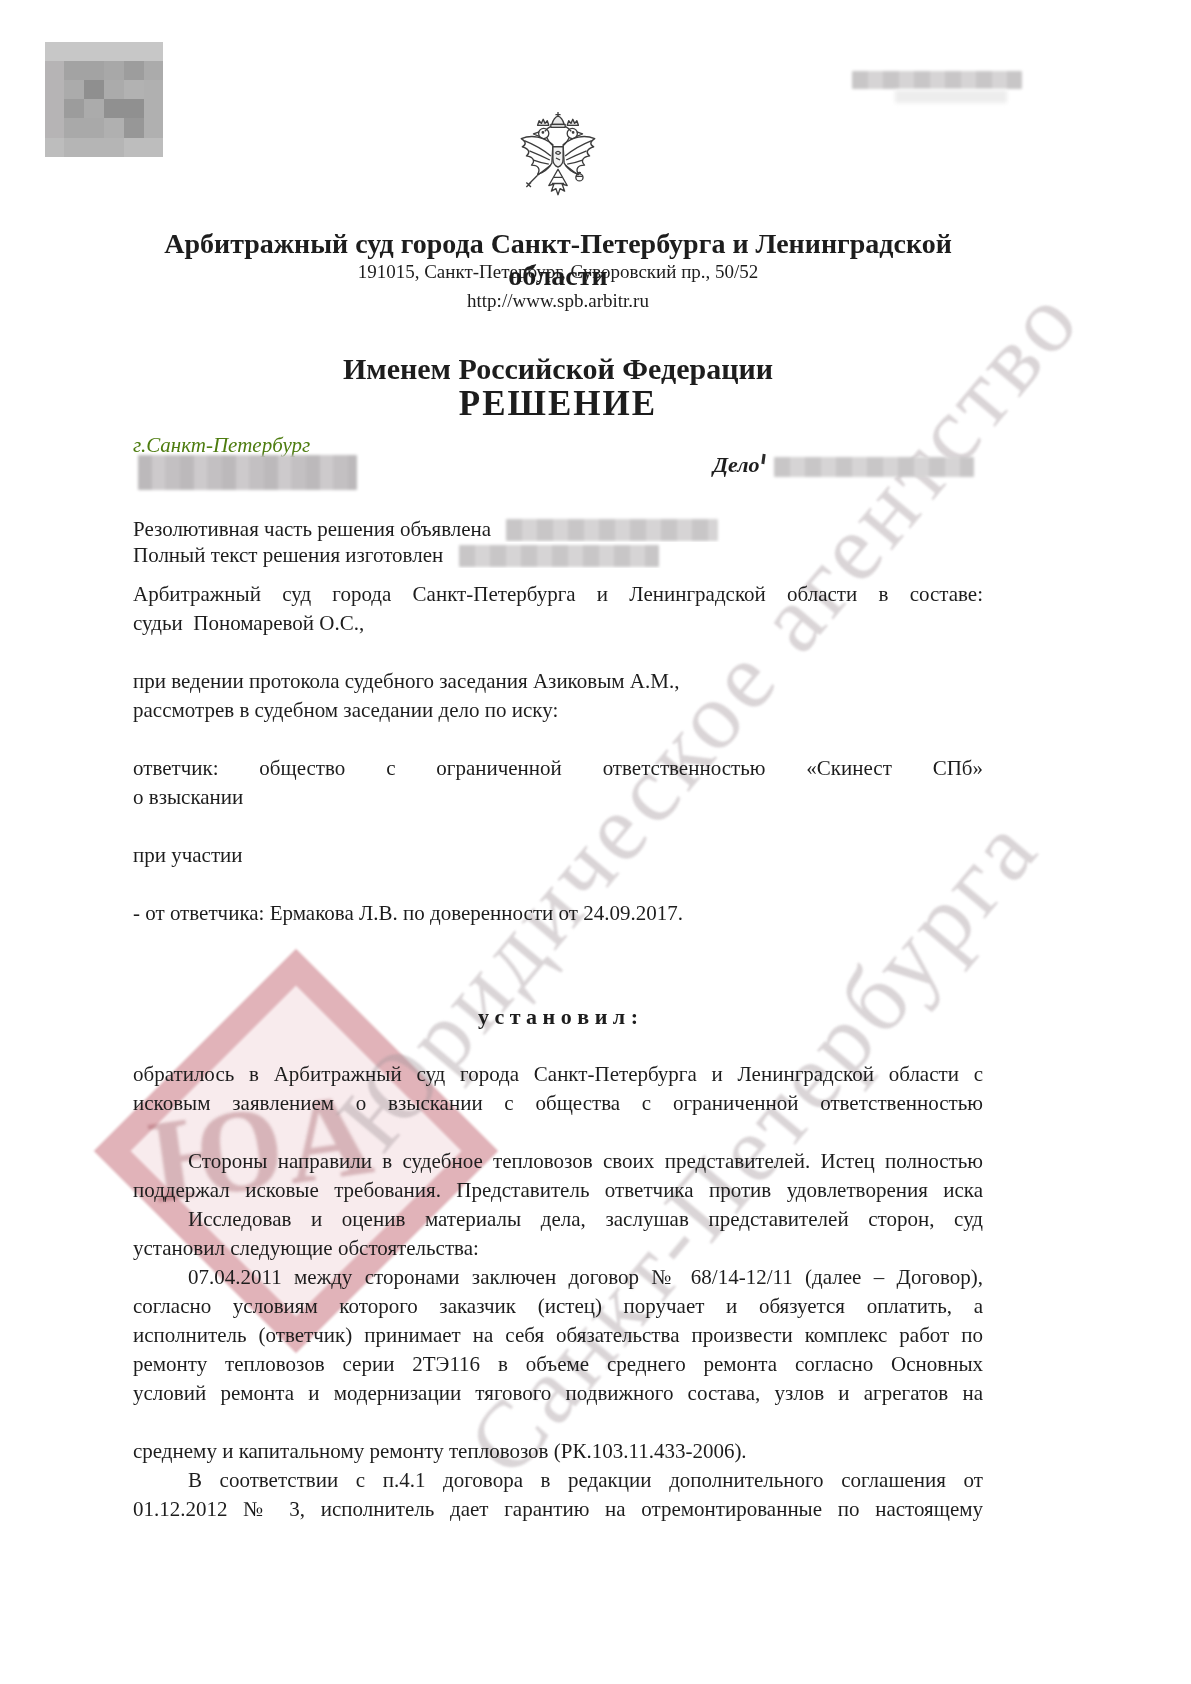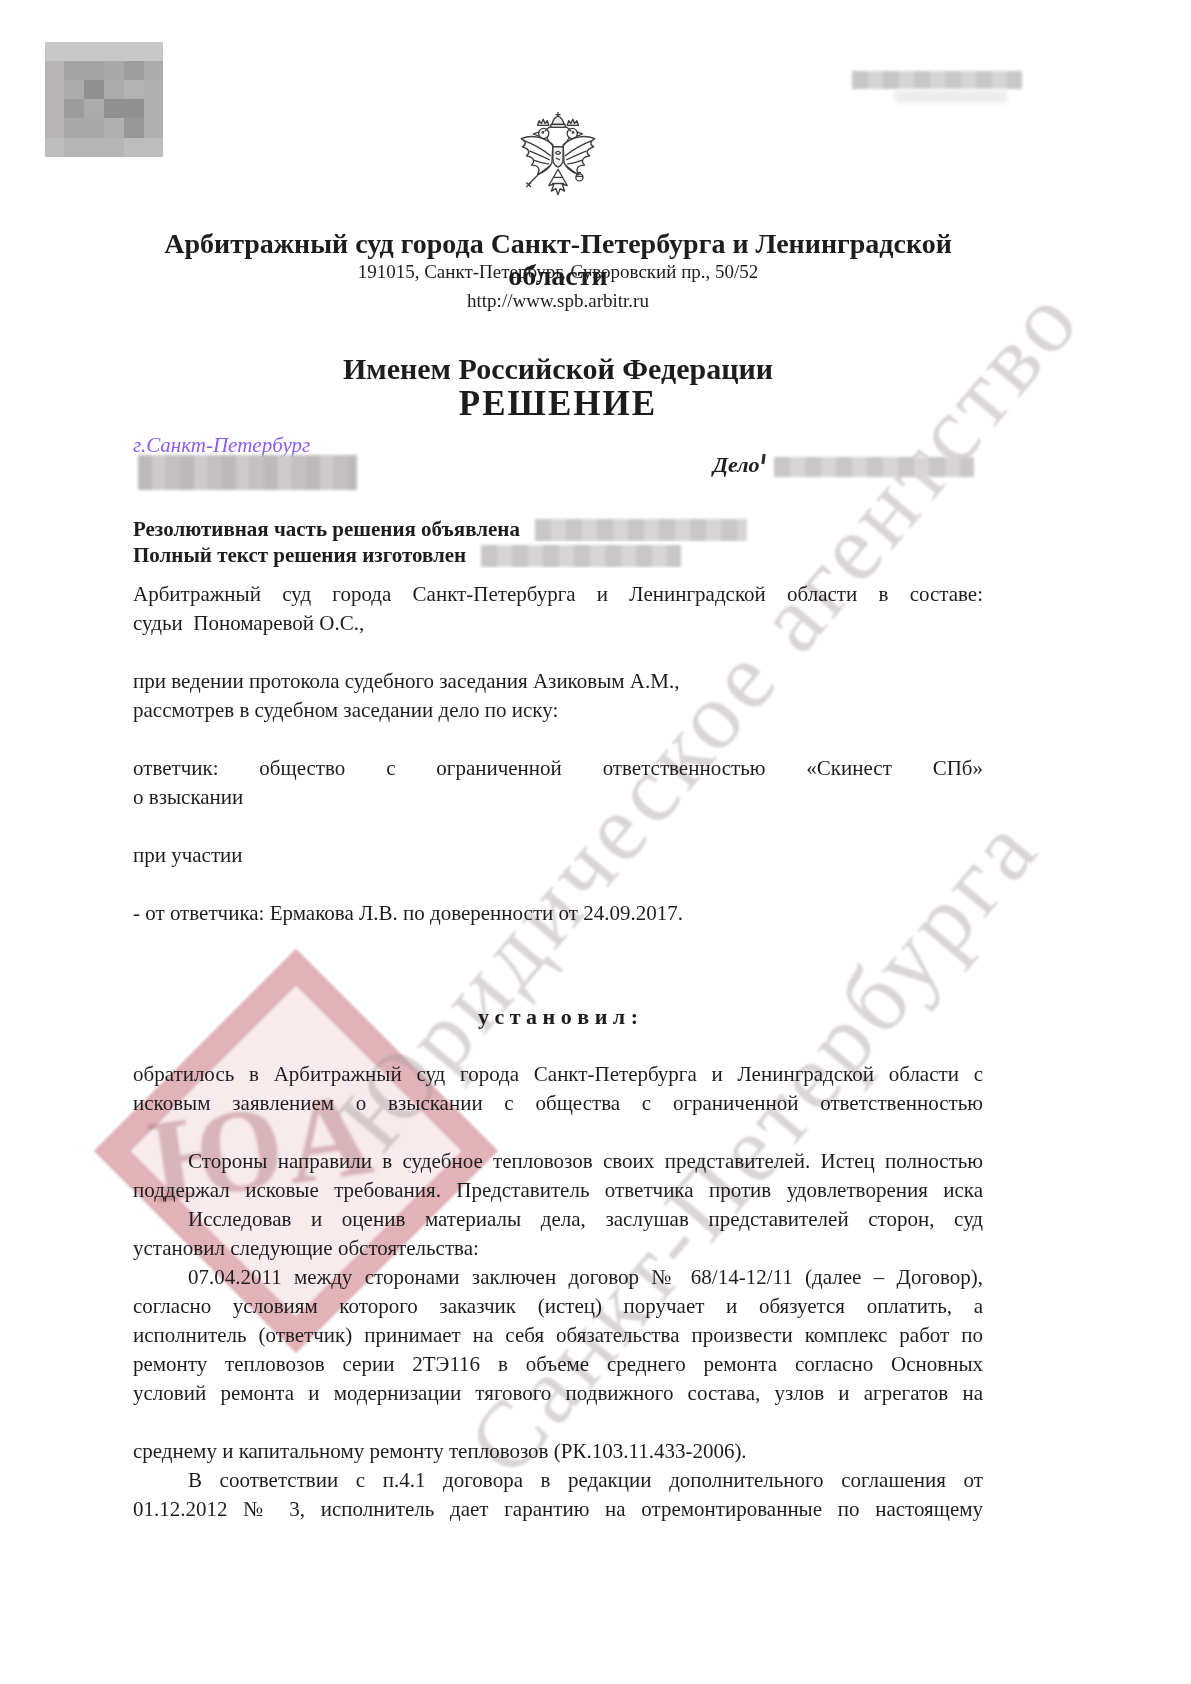--- a/index.html
+++ b/index.html
@@ -105,28 +105,28 @@
         <path d="M69 60.5 v2 M67.5 61.5 h3 M65.5 65 h7"></path>
       </svg>
     </div>
 
     <div class="col ctr b" style="top:228px;font-size:28px;">Арбитражный суд города Санкт-Петербурга и Ленинградской области</div>
     <div class="col ctr" style="top:261px;font-size:19px;">191015, Санкт-Петербург, Суворовский пр., 50/52</div>
     <div class="col ctr" style="top:290px;font-size:19px;">http://www.spb.arbitr.ru</div>
     <div class="col ctr b" style="top:352px;font-size:30px;text-align:center;">Именем Российской Федерации</div>
     <div class="col ctr b" style="top:384px;font-size:35px;letter-spacing:2px;">РЕШЕНИЕ</div>
 
-    <div class="abs i" style="left:133px;top:433px;font-size:21px;color:#8b5cf6;">г.Санкт-Петербург</div>
+    <div class="abs i" style="left:133px;top:433px;font-size:21px;color:#4d7c0f;">г.Санкт-Петербург</div>
     <div class="abs rd mz2" style="left:138px;top:455px;width:219px;height:35px;"></div>
     <div class="abs b i" style="left:713px;top:452px;font-size:22px;font-style:italic;">
       <span>Дело</span><span class="tick"></span>
       <span class="rd mz" style="width:200px;height:20px;margin-left:4px;"></span>
     </div>
 
-    <div class="col" style="top:516px;font-weight:bold;">
+    <div class="col" style="top:516px;">
       <div class="r26">
         <span>Резолютивная часть решения объявлена</span>
         <span class="rd mz" style="width:212px;margin-left:10px;"></span>
       </div>
       <div class="r26">
         <span>Полный текст решения изготовлен</span>
         <span class="rd mz" style="width:200px;margin-left:10px;"></span>
       </div>
     </div>
 

